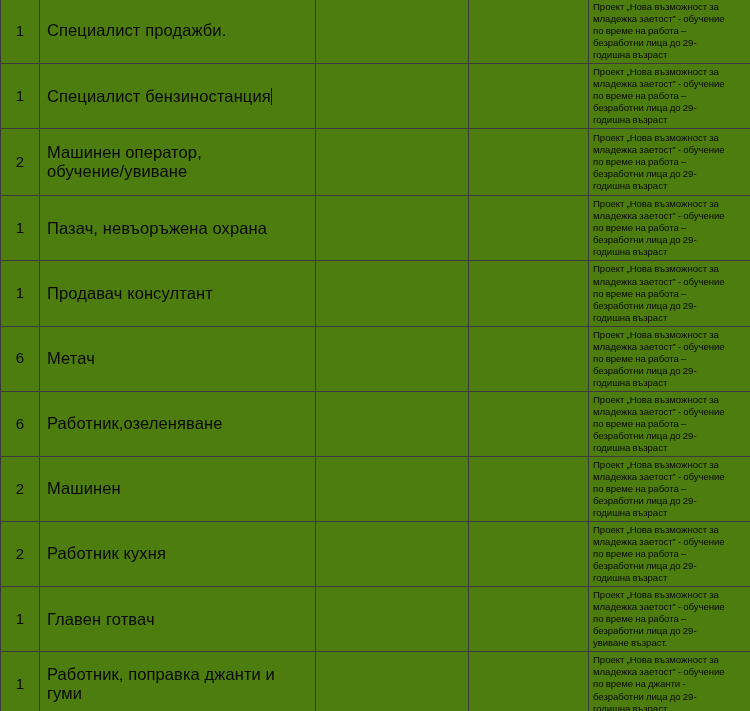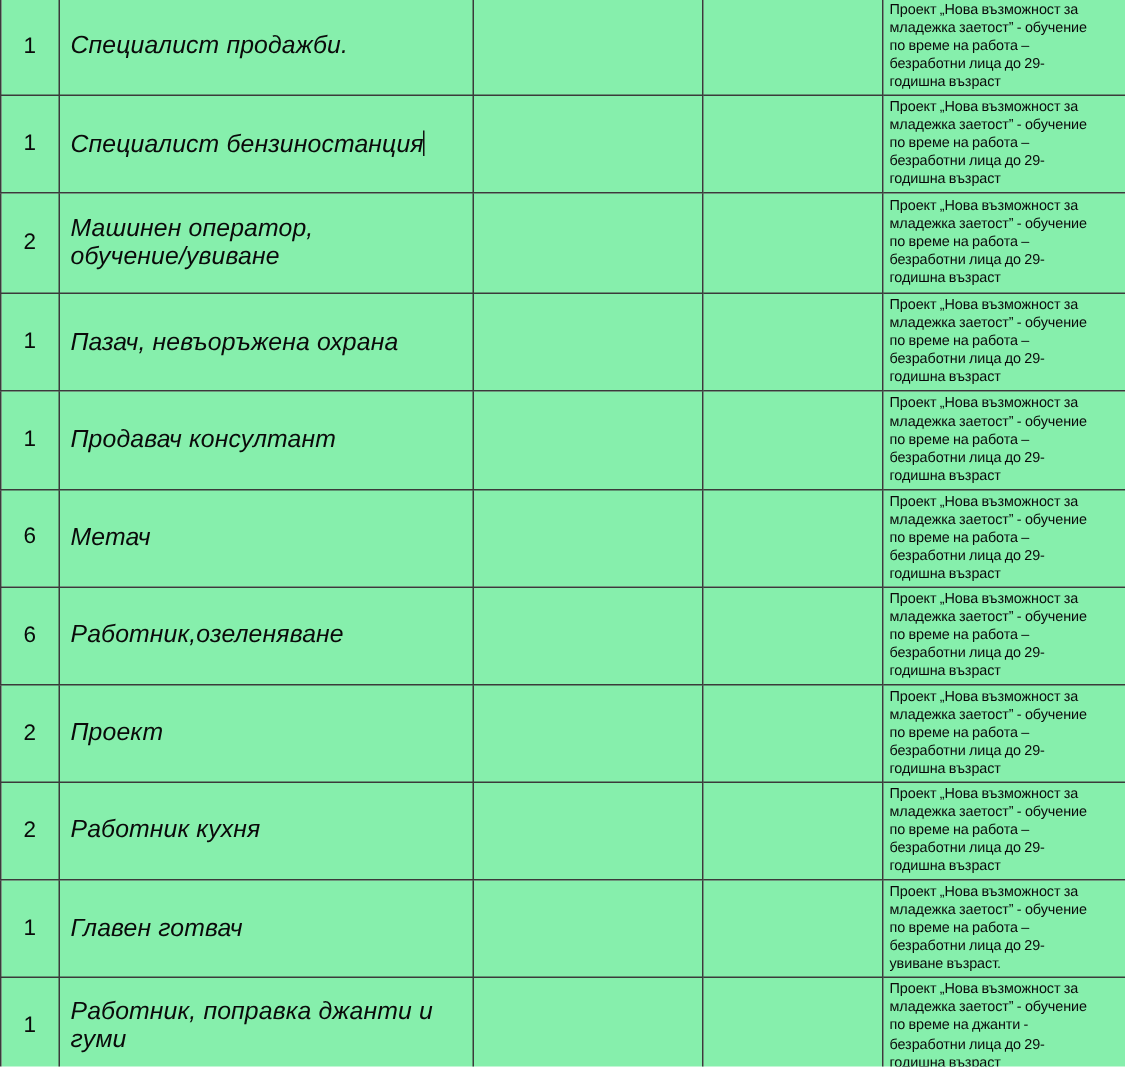--- a/index.html
+++ b/index.html
@@ -33,40 +33,39 @@
   #doc-table col.c-qty    { width: 39px; }
   #doc-table col.c-title  { width: 276px; }
   #doc-table col.c-blank1 { width: 153px; }
   #doc-table col.c-blank2 { width: 120px; }
   #doc-table col.c-note   { width: 162px; }
 
   #doc-table td {
     border: 1.5px solid #3a3a3a;
     padding: 0;
     vertical-align: middle;
-    background: #86efac;
+    background: #4d7c0f;
   }
   #doc-table tr { height: 64.4px; }
   #doc-table tr.row-tall { height: 67px; }
 
   .cell-qty {
     text-align: center;
     font-size: 15px;
     line-height: 1.1;
     letter-spacing: 0.2px;
   }
   .cell-title {
     text-align: left;
     font-size: 16.5px;
     line-height: 1.18;
     padding-left: 7px !important;
     padding-right: 4px !important;
     letter-spacing: 0.1px;
     white-space: pre-line;
-    font-style: italic;
   }
   .cell-title-wrap {
     display: block;
     position: relative;
   }
   .caret {
     display: inline-block;
     width: 1px;
     height: 17px;
     background: #111;
@@ -186,21 +185,21 @@
           <td class="cell-note">
             <span class="nl">Проект „Нова възможност за</span>
             <span class="nl">младежка заетост” - обучение</span>
             <span class="nl b">по време на работа –</span>
             <span class="nl">безработни лица до 29-</span>
             <span class="nl">годишна възраст</span>
           </td>
         </tr>
         <tr>
           <td class="cell-qty">2</td>
-          <td class="cell-title"><span class="cell-title-wrap">Проект</span></td>
+          <td class="cell-title"><span class="cell-title-wrap">Машинен</span></td>
           <td class="cell-blank"></td>
           <td class="cell-blank"></td>
           <td class="cell-note">
             <span class="nl">Проект „Нова възможност за</span>
             <span class="nl">младежка заетост” - обучение</span>
             <span class="nl b">по време на работа –</span>
             <span class="nl">безработни лица до 29-</span>
             <span class="nl">годишна възраст</span>
           </td>
         </tr>

